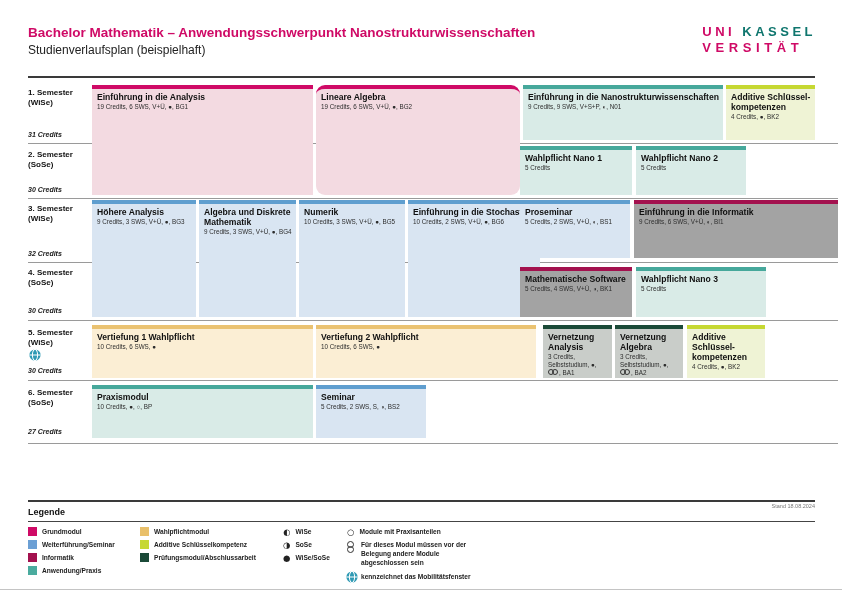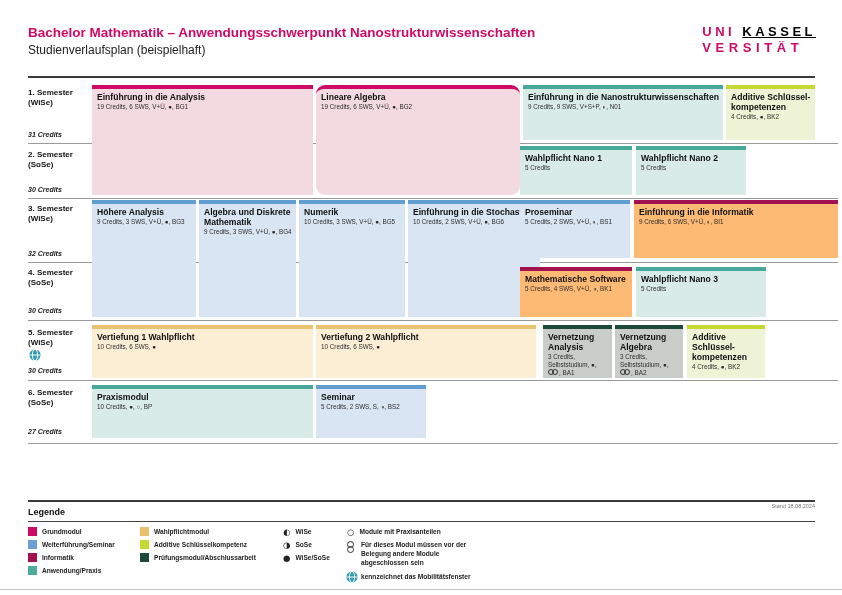--- a/index.html
+++ b/index.html
@@ -4,33 +4,33 @@
 <style>
   html,body{margin:0;padding:0;background:#e8e8e8;}
   .page{position:relative;width:842px;height:595px;background:#ffffff;overflow:hidden;
         font-family:"Liberation Sans",sans-serif;color:#1a1a1a;}
   .abs{position:absolute;}
   
   .title{left:28px;top:25px;font-size:13.5px;font-weight:bold;color:#cf0a66;}
   .subtitle{left:28px;top:43px;font-size:12px;color:#222;}
   .logo{right:26px;top:24px;text-align:left;line-height:1.25;}
   .logo .l1,.logo .l2{font-size:13px;font-weight:bold;letter-spacing:3.5px;}
-  .logo .uni{color:#cf0a66;} .logo .kassel{color:#000000;text-decoration:underline;}
+  .logo .uni{color:#cf0a66;} .logo .kassel{color:#0f766e;}
   .logo .l2{color:#cf0a66;letter-spacing:4.6px;}
   .hr{height:2px;background:#3a3a3a;}
   .sep{height:1px;background:#9a9a9a;}
   
   .sem{left:28px;width:60px;font-size:8px;font-weight:bold;line-height:1.3;color:#111;}
   .credits{left:28px;width:60px;font-size:7px;font-weight:bold;font-style:italic;color:#222;}
   
   .mod{box-sizing:border-box;border-top:4px solid #000;padding:3px 4px 2px 5px;z-index:2;}
   .mod .mt{font-size:8.6px;font-weight:bold;line-height:1.18;color:#101010;}
   .mod .mi{font-size:6.3px;line-height:1.25;color:#2d2d2d;margin-top:1px;}
   .grund {background:#f3dae1;border-color:#cf0a66;}
-  .inform{background:#fdba74;border-color:#a3114e;}
+  .inform{background:#a3a3a3;border-color:#a3114e;}
   .blue  {background:#d9e5f2;border-color:#5f9ecf;}
   .teal  {background:#d9ebe7;border-color:#46a89b;}
   .ygreen{background:#eff3d5;border-color:#c6d832;}
   .tan   {background:#fbeed4;border-color:#eac271;}
   .exam  {background:#c9cdc9;border-color:#1b4a38;}
   
   .chain{display:inline-block;width:11px;height:7px;position:relative;vertical-align:-1px;}
   .chain i{position:absolute;top:0;width:6px;height:6px;border:1px solid #333;border-radius:50%;box-sizing:border-box;}
   .chain i:first-child{left:0;} .chain i:last-child{left:4px;}
   .chainv{display:inline-block;width:8px;height:13px;position:relative;vertical-align:middle;}

